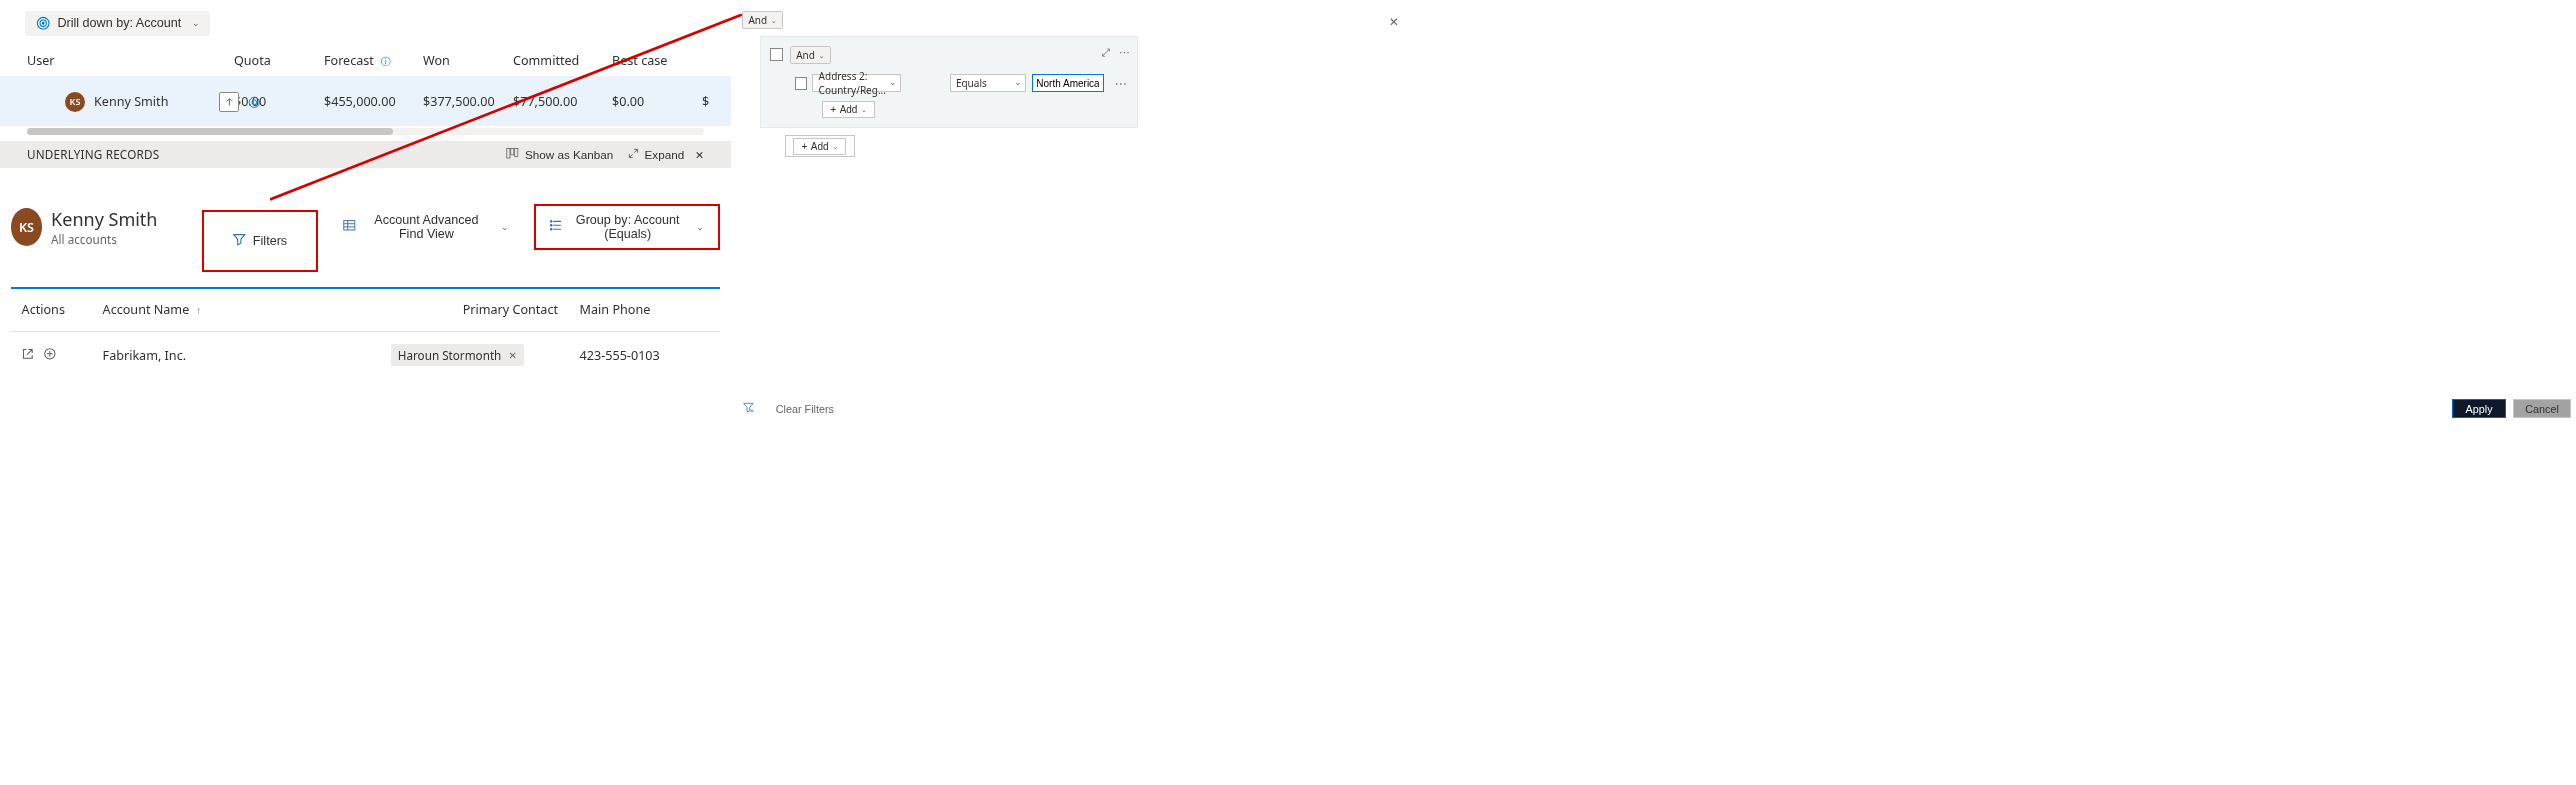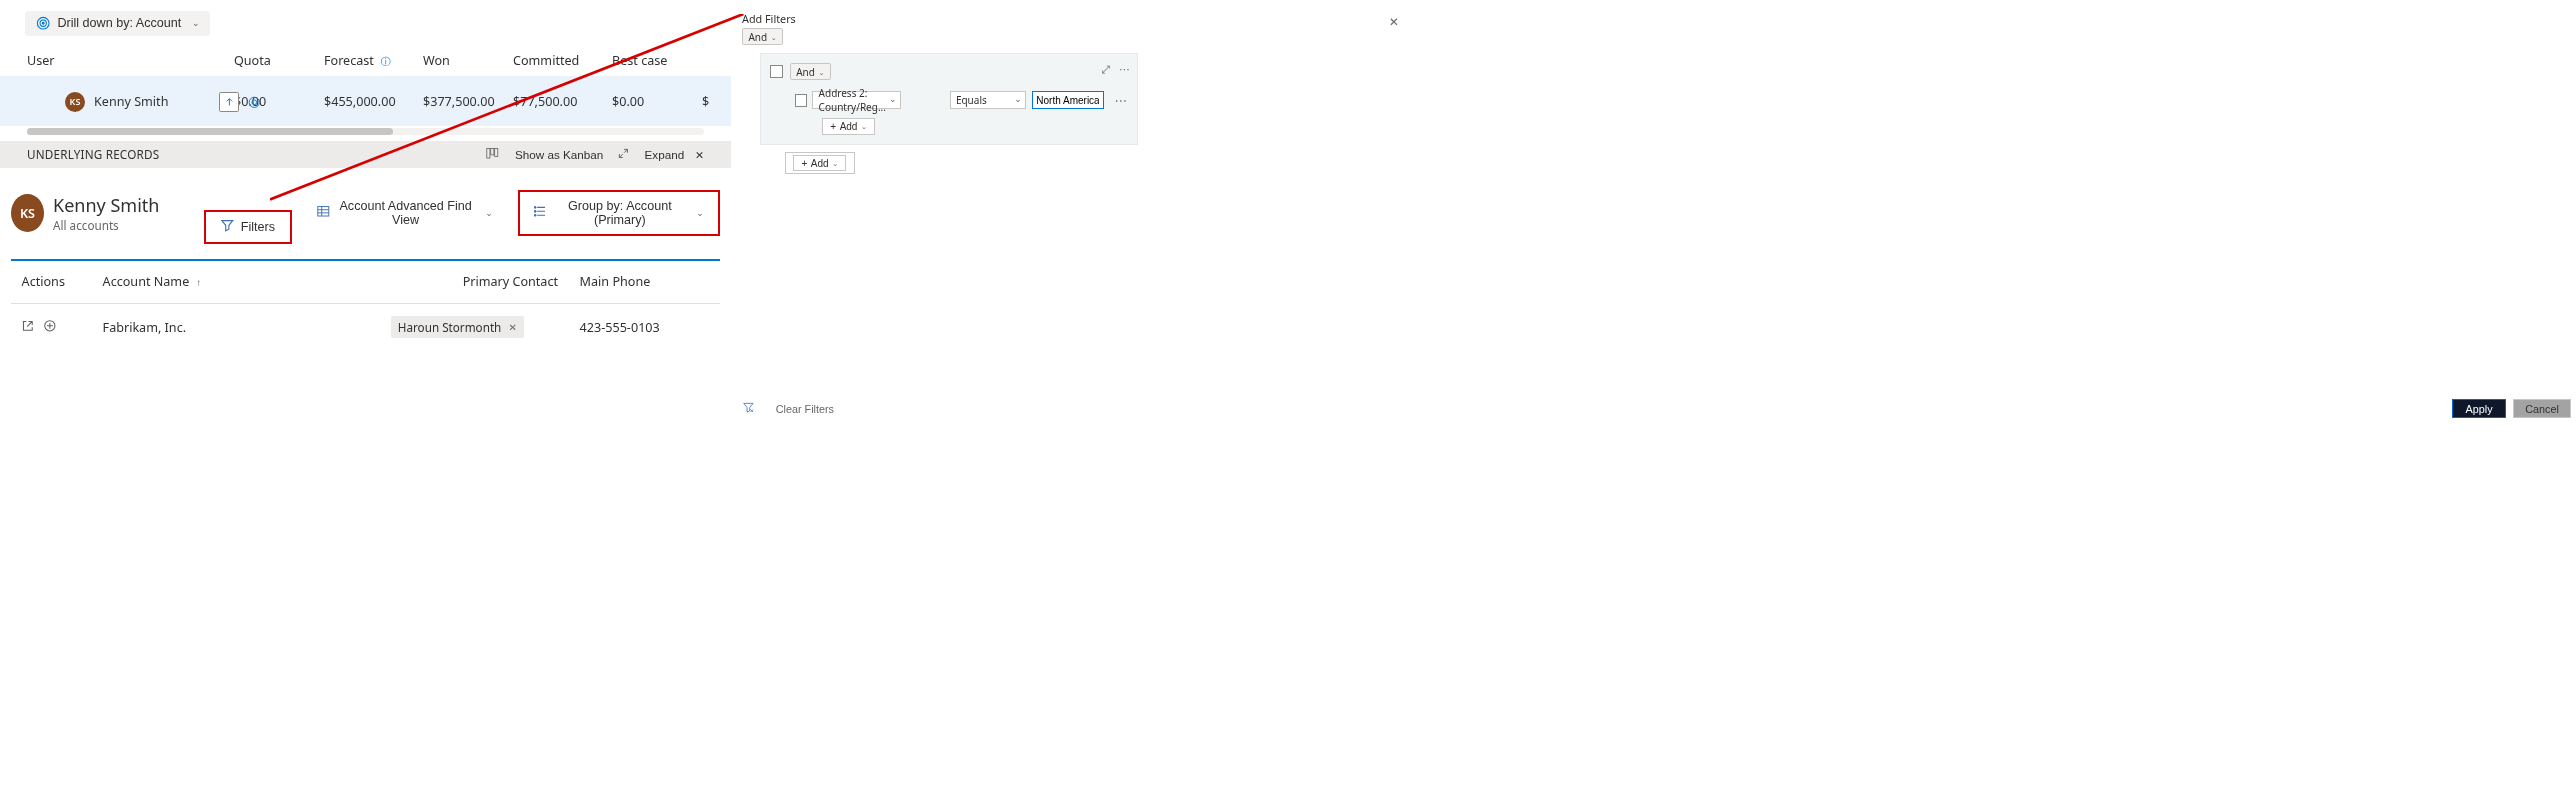--- a/index.html
+++ b/index.html
@@ -126,21 +126,21 @@
       padding: 5.4px 27px;
       font-size: 11.7px;
       color: #323130;
       margin-top: 5.4px;
     }
     .under-bar .label { font-weight: 400; letter-spacing: 0.2px; }
     .under-bar .spacer { flex: 1; }
     .under-bar .tool {
       display: inline-flex;
       align-items: center;
-      gap: 16px;
+      gap: 6px;
       margin-left: 14.4px;
       font-size: 11.7px;
       color: #323130;
       cursor: pointer;
       background: none;
       border: none;
     }
     .under-bar .close-x { font-size: 10.8px; margin-left: 10.8px; cursor: pointer; }
 
     
@@ -470,21 +470,21 @@
     <span class="close-x">✕</span>
   </div>
 
   <div class="rec-head">
     <span class="avatar-lg">KS</span>
     <div style="flex:0 0 auto; margin-right:36px;">
       <div class="rec-title">Kenny Smith</div>
       <div class="rec-sub">All accounts</div>
     </div>
 
-    <span class="highlight-box" style="padding:2px;margin-top:28px;">
+    <span class="highlight-box" style="padding:16px;margin-top:28px;">
       <button class="pill-btn">
         <span class="ic">
           <svg width="12.6" height="12.6" viewBox="0 0 16 16" fill="none" stroke="#3b6fb6" stroke-width="1.4">
             <path d="M1 2h14l-5 6v5l-4 2V8L1 2z"></path>
           </svg>
         </span>
         <span>Filters</span>
       </button>
     </span>
 
@@ -502,21 +502,21 @@
     <span class="highlight-box" style="padding:1.8px; margin-left:3.6px;">
       <button class="pill-btn">
         <span class="ic">
           <svg width="12.6" height="12.6" viewBox="0 0 16 16" fill="none" stroke="#3b6fb6" stroke-width="1.4">
             <path d="M4 3h10M4 8h10M4 13h10"></path>
               <circle cx="1.5" cy="3" r="1" fill="#3b6fb6"></circle>
               <circle cx="1.5" cy="8" r="1" fill="#3b6fb6"></circle>
               <circle cx="1.5" cy="13" r="1" fill="#3b6fb6"></circle>
           </svg>
         </span>
-        <span>Group by:  Account (Primary)</span>
+        <span>Group by:  Account (Equals)</span>
         <span class="chev-down">⌄</span>
       </button>
     </span>
   </div>
 
   <div class="rec-table-wrap">
     <table class="rec-table">
       <thead>
         <tr>
           <th style="width:81px;">Actions</th>
@@ -558,21 +558,20 @@
     </table>
   </div>
 
 </div>
 
 <svg class="red-line" viewBox="0 0 530 210" width="477" height="189">
   <line x1="0" y1="206" x2="526" y2="0" stroke="#d60000" stroke-width="3"></line>
 </svg>
 
 <div class="filter-panel">
-  <div class="hdr">Add Filters</div>
   <span class="and-badge">
     <span>And</span>
     <span class="chev">⌄</span>
   </span>
 
   <div class="filter-group">
     <div class="grp-head">
       <span class="chk"></span>
       <span class="and-badge">
         <span>And</span>

